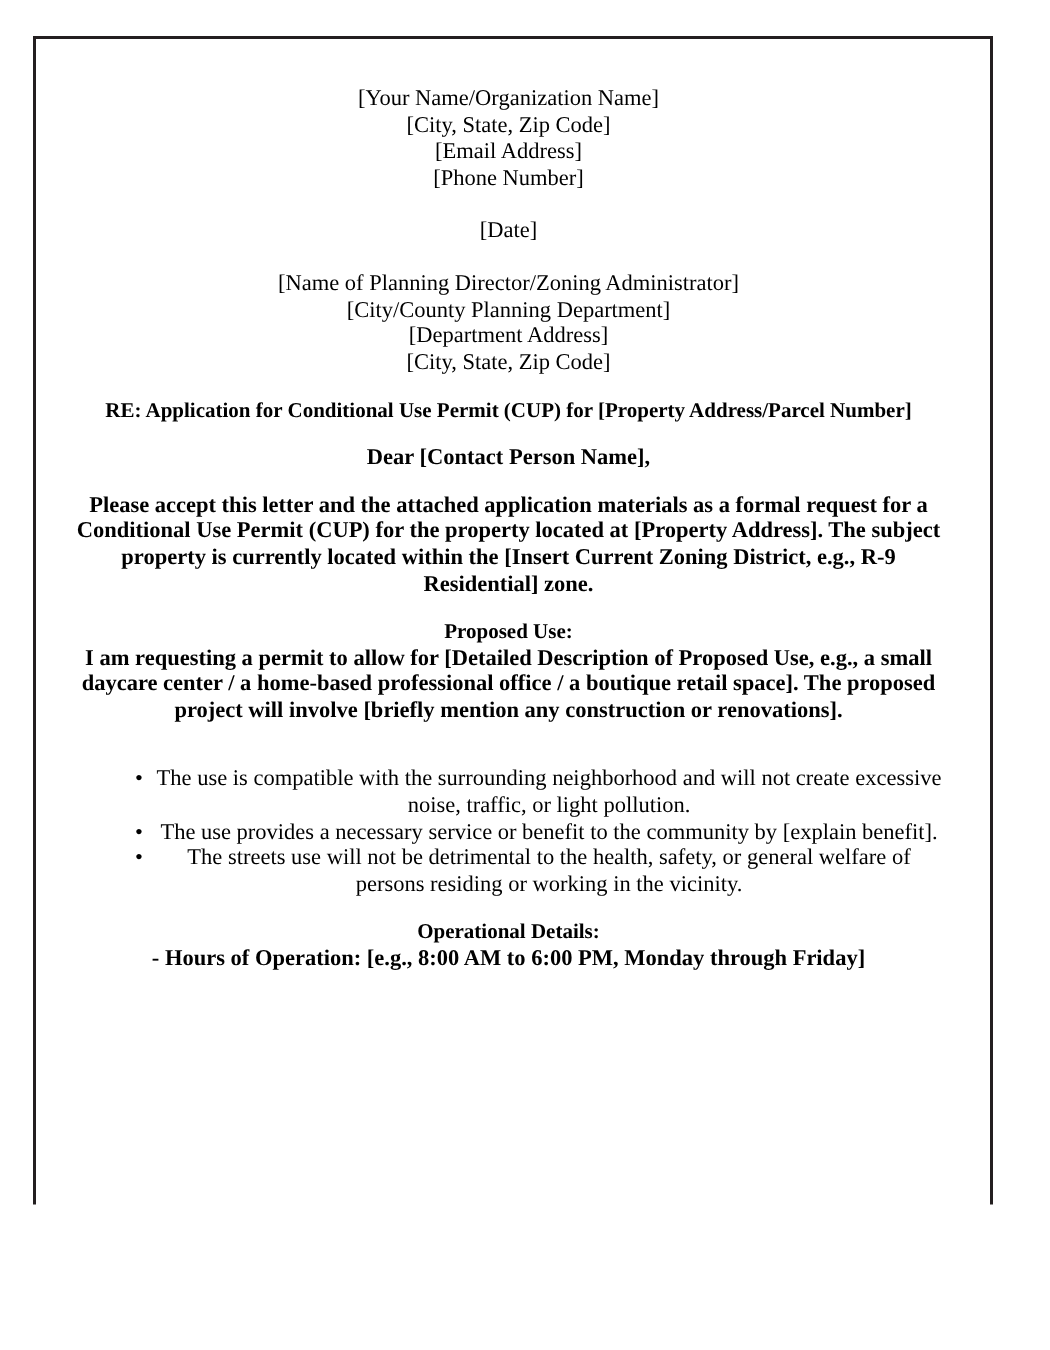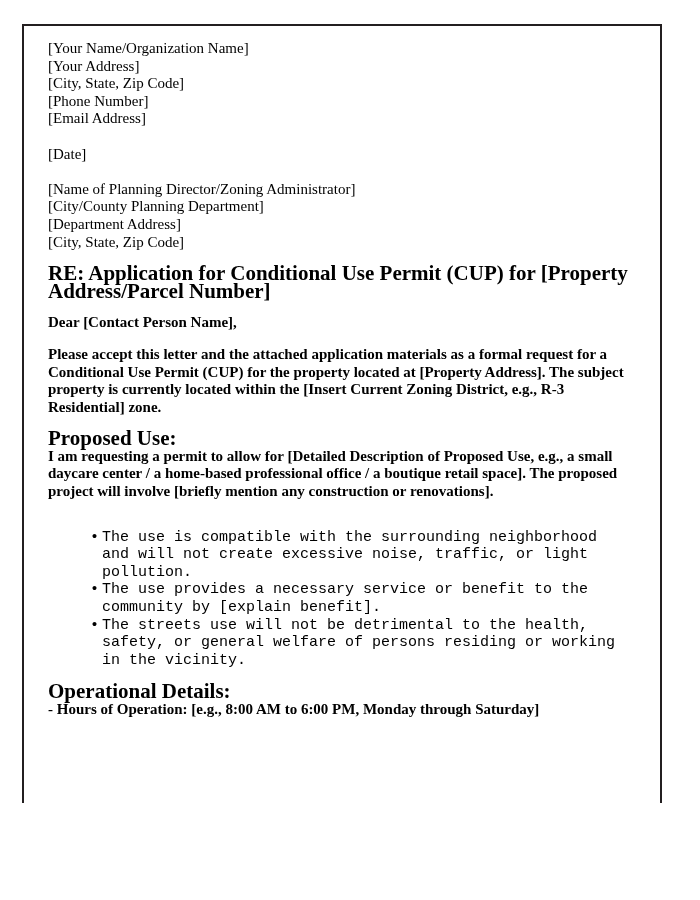--- a/index.html
+++ b/index.html
@@ -21,22 +21,23 @@
     height: 779px;
     border-top: 2px solid #231f20;
     border-left: 2px solid #231f20;
     border-right: 2px solid #231f20;
     border-bottom: none;
     box-sizing: border-box;
     overflow: hidden;
     background: #ffffff;
   }
   .doc-body {
-    padding: 14px 30px 0 24px;
+    padding: 32px 30px 0 24px;
     box-sizing: border-box;
+    text-align: center;
   }
   .block {
     font-size: 15px;
     line-height: 17.6px;
     color: #000000;
   }
   .addr-line {
     white-space: nowrap;
   }
   .spacer-line {
@@ -48,61 +49,59 @@
     color: #000000;
     margin: 0;
     max-width: 584px;
     font-weight: bold;
   }
   .gap {
     height: 14px;
   }
   .heading {
     font-weight: bold;
-    font-size: 21px;
+    font-size: 14px;
     line-height: 17.6px;
     color: #000000;
     max-width: 584px;
   }
   ul.bullets {
     margin: 0;
     padding: 0 0 0 42px;
     list-style: none;
     max-width: 584px;
   }
   ul.bullets li {
     position: relative;
     font-size: 15px;
     line-height: 17.6px;
     color: #000000;
     padding-left: 12px;
     margin: 0 0 0 0;
-    font-family: Liberation Mono, monospace;
   }
   ul.bullets li::before {
     content: "\2022";
     position: absolute;
     left: 0;
     top: 0;
     font-size: 15px;
     line-height: 17.6px;
   }
 </style>
 </head>
 <body>
 
 <div class="page-frame">
   <div class="doc-body">
 
     <div class="block">
       <div class="addr-line">[Your Name/Organization Name]</div>
-      <div class="addr-line">[Your Address]</div>
       <div class="addr-line">[City, State, Zip Code]</div>
+      <div class="addr-line">[Email Address]</div>
       <div class="addr-line">[Phone Number]</div>
-      <div class="addr-line">[Email Address]</div>
     </div>
 
     <div class="spacer-line"></div>
 
     <div class="block">
       <div class="addr-line">[Date]</div>
     </div>
 
     <div class="spacer-line"></div>
 
@@ -116,37 +115,37 @@
     <div class="gap"></div>
 
     <div class="heading">RE: Application for Conditional Use Permit (CUP) for [Property Address/Parcel Number]</div>
 
     <div class="gap"></div>
 
     <div class="para">Dear [Contact Person Name],</div>
 
     <div class="gap"></div>
 
-    <div class="para">Please accept this letter and the attached application materials as a formal request for a Conditional Use Permit (CUP) for the property located at [Property Address]. The subject property is currently located within the [Insert Current Zoning District, e.g., R-3 Residential] zone.</div>
+    <div class="para">Please accept this letter and the attached application materials as a formal request for a Conditional Use Permit (CUP) for the property located at [Property Address]. The subject property is currently located within the [Insert Current Zoning District, e.g., R-9 Residential] zone.</div>
 
     <div class="gap"></div>
 
     <div class="heading">Proposed Use:</div>
     <div class="para">I am requesting a permit to allow for [Detailed Description of Proposed Use, e.g., a small daycare center / a home-based professional office / a boutique retail space]. The proposed project will involve [briefly mention any construction or renovations].</div>
 
     <div class="gap"></div>
 
 
     <div class="gap"></div>
 
     <ul class="bullets">
       <li>The use is compatible with the surrounding neighborhood and will not create excessive noise, traffic, or light pollution.</li>
       <li>The use provides a necessary service or benefit to the community by [explain benefit].</li>
       <li>The streets use will not be detrimental to the health, safety, or general welfare of persons residing or working in the vicinity.</li>
     </ul>
 
     <div class="gap"></div>
 
     <div class="heading">Operational Details:</div>
-    <div class="para">- Hours of Operation: [e.g., 8:00 AM to 6:00 PM, Monday through Saturday]</div>
+    <div class="para">- Hours of Operation: [e.g., 8:00 AM to 6:00 PM, Monday through Friday]</div>
 
   </div>
 </div>
 
 </body></html>

